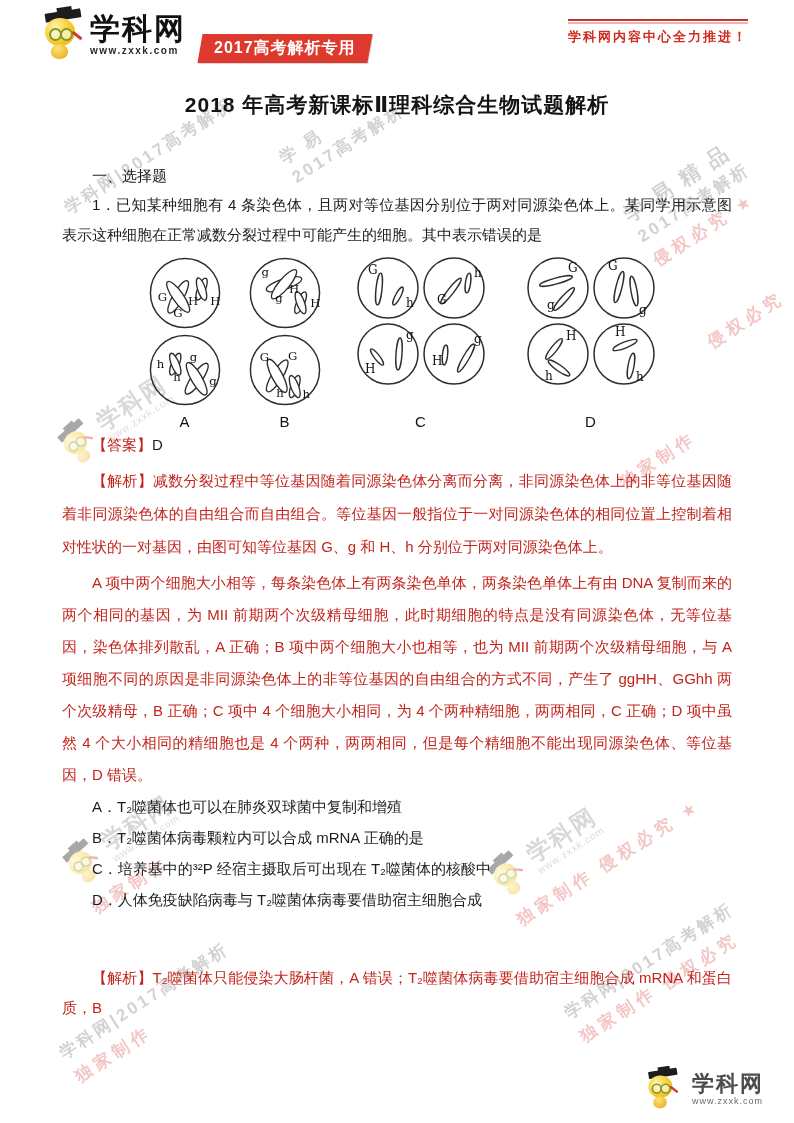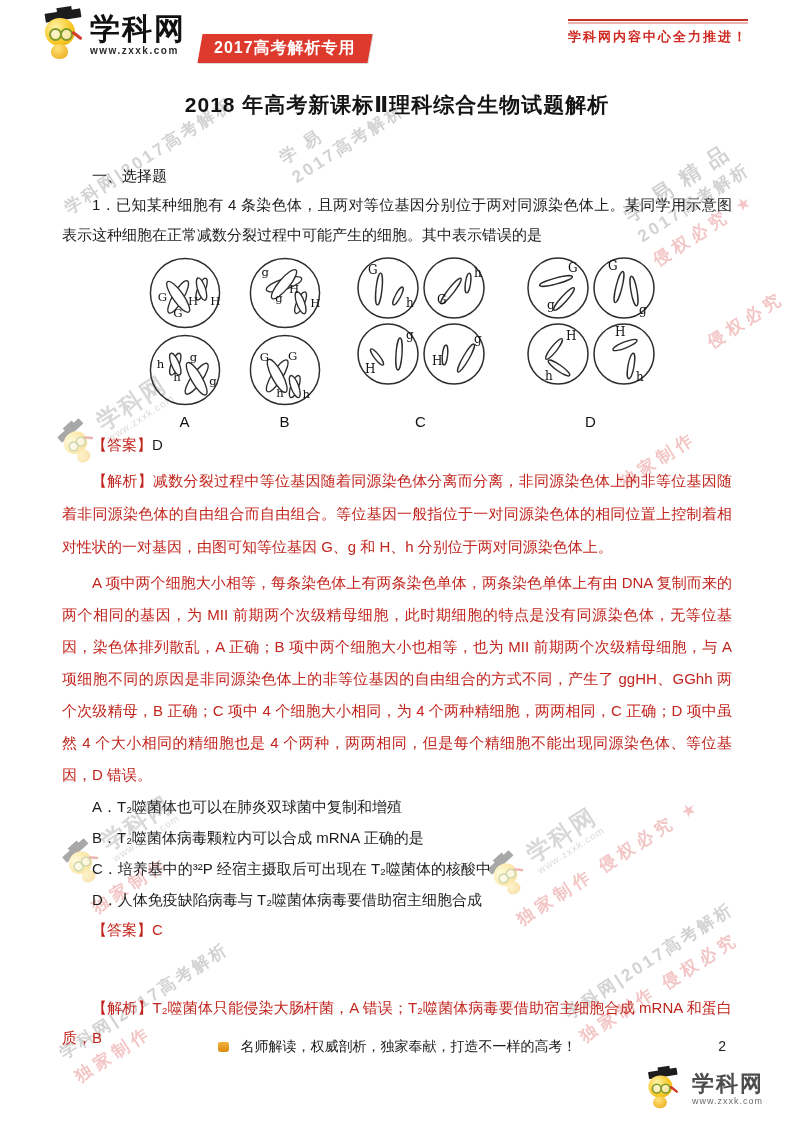--- a/index.html
+++ b/index.html
@@ -331,34 +331,26 @@
       <span>【解析】</span><span>减数分裂过程中等位基因随着同源染色体分离而分离，非同源染色体上的非等位基因随着非同源染色体的自由组合而自由组合。等位基因一般指位于一对同源染色体的相同位置上控制着相对性状的一对基因，由图可知等位基因 G、g 和 H、h 分别位于两对同源染色体上。</span>
     </p>
     <p class="para indent red lh32 mt4">A 项中两个细胞大小相等，每条染色体上有两条染色单体，两条染色单体上有由 DNA 复制而来的两个相同的基因，为 MII 前期两个次级精母细胞，此时期细胞的特点是没有同源染色体，无等位基因，染色体排列散乱，A 正确；B 项中两个细胞大小也相等，也为 MII 前期两个次级精母细胞，与 A 项细胞不同的原因是非同源染色体上的非等位基因的自由组合的方式不同，产生了 ggHH、GGhh 两个次级精母，B 正确；C 项中 4 个细胞大小相同，为 4 个两种精细胞，两两相同，C 正确；D 项中虽然 4 个大小相同的精细胞也是 4 个两种，两两相同，但是每个精细胞不能出现同源染色体、等位基因，D 错误。</p>
 
 
     <p class="opt">A．T₂噬菌体也可以在肺炎双球菌中复制和增殖</p>
     <p class="opt">B．T₂噬菌体病毒颗粒内可以合成 mRNA 正确的是</p>
     <p class="opt">C．培养基中的³²P 经宿主摄取后可出现在 T₂噬菌体的核酸中</p>
     <p class="opt">D．人体免疫缺陷病毒与 T₂噬菌体病毒要借助宿主细胞合成</p>
 
-    <p class="ans red">
-      <span>【答案】</span><span>C</span>
-    </p>
 
     <p class="para indent red">
       <span>【解析】</span><span>T₂噬菌体只能侵染大肠杆菌，A 错误；T₂噬菌体病毒要借助宿主细胞合成 mRNA 和蛋白质，B</span>
     </p>
   </div>
 
-  <div class="footer">
-    <span class="f-icon"></span>
-    <span>名师解读，权威剖析，独家奉献，打造不一样的高考！</span>
-    <span class="f-page">2</span>
-  </div>
 
   <div class="bottom-logo">
     <span class="mascot tiny">
       <span class="m-capboard"></span>
         <span class="m-captop"></span>
         <span class="m-head"></span>
       <span class="m-g1"></span>
         <span class="m-g2"></span>
         <span class="m-body"></span>
         <span class="m-pen"></span>

